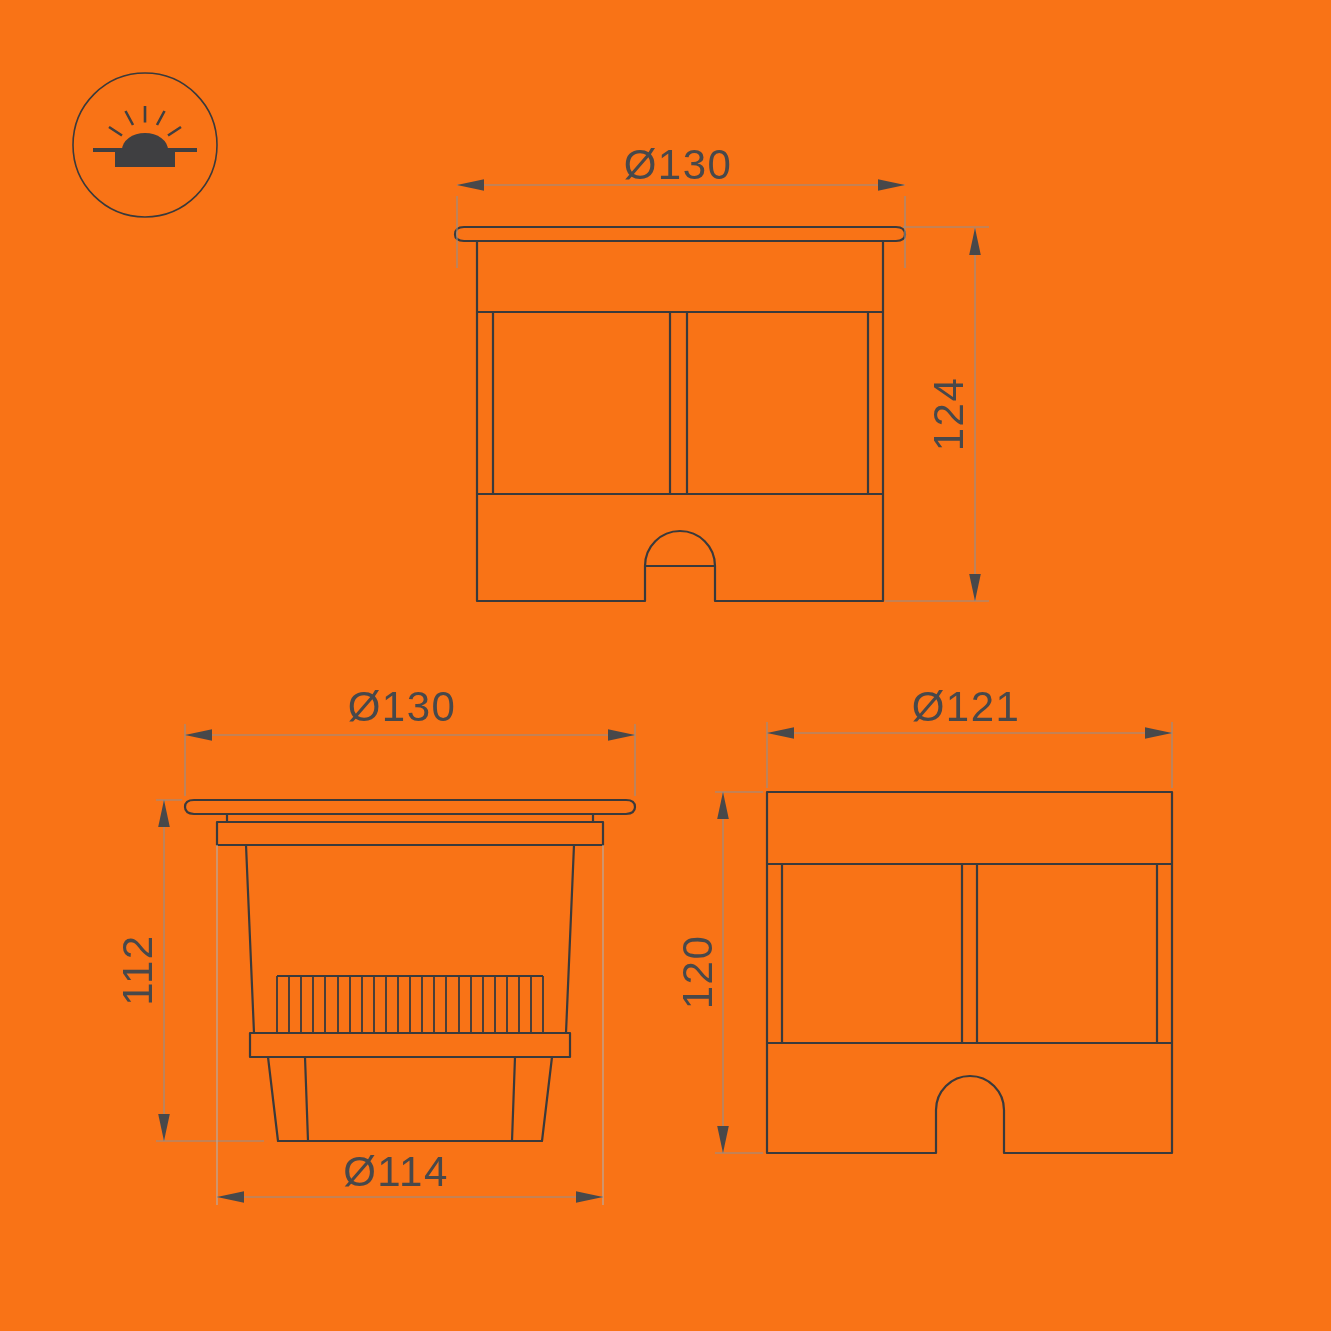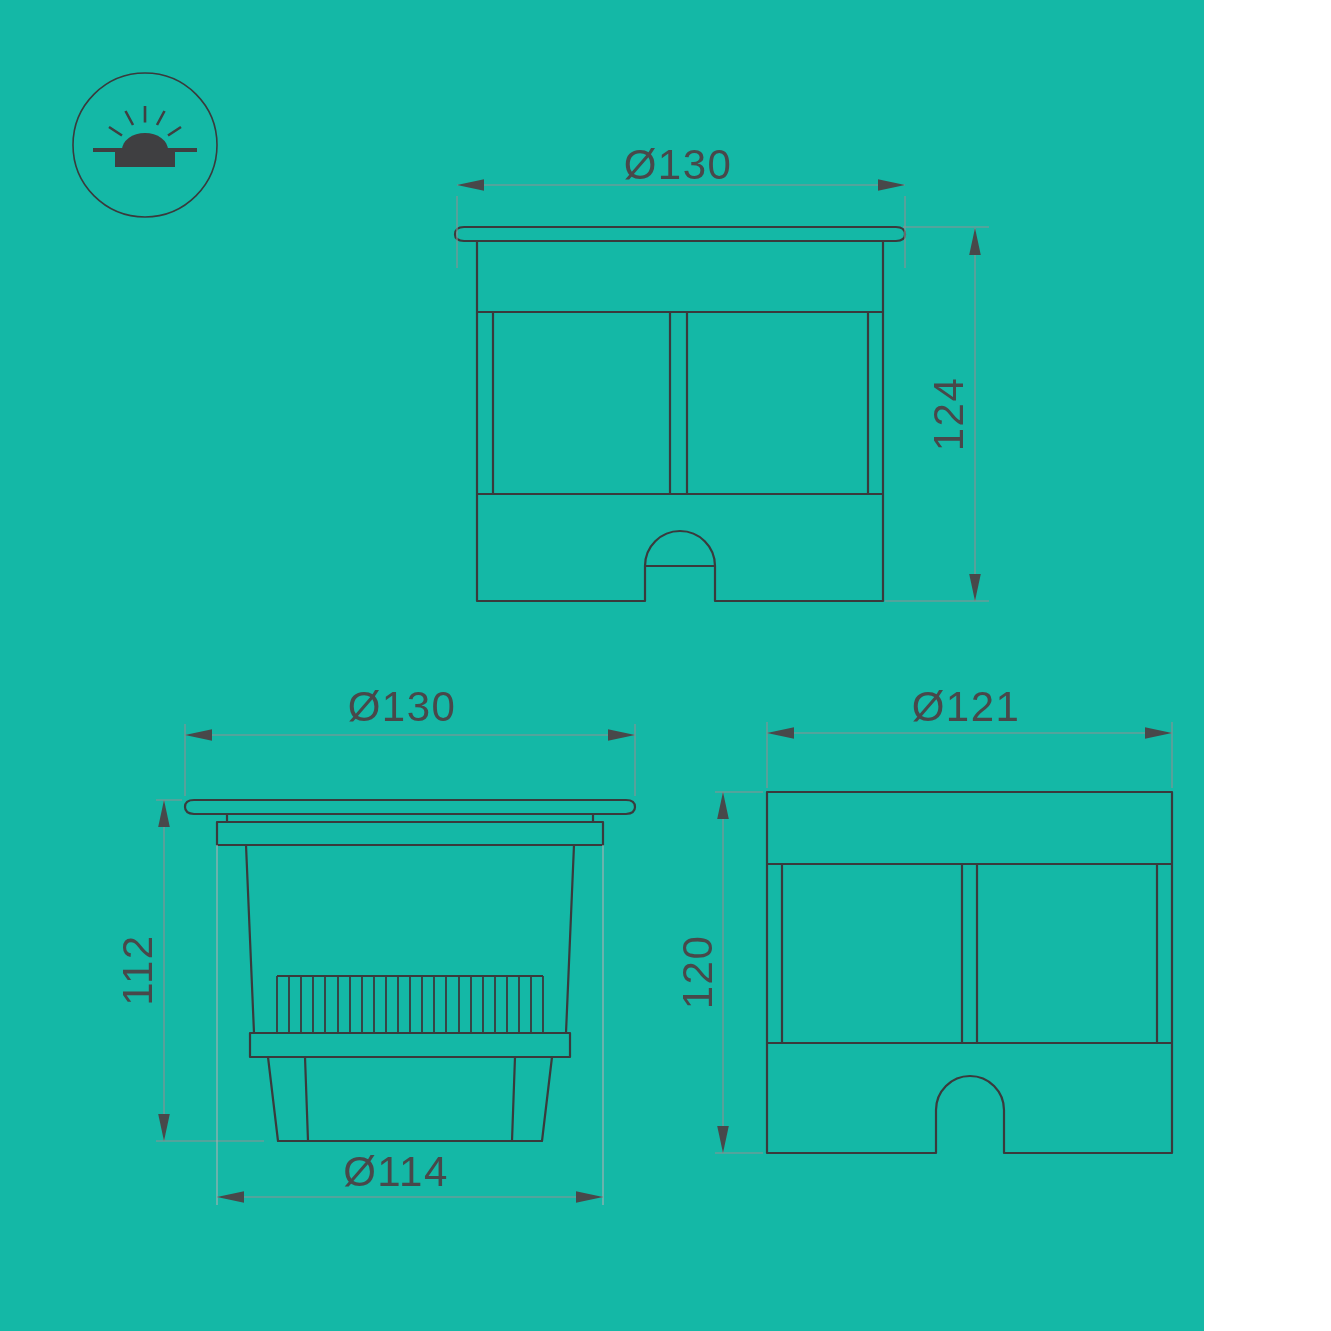--- a/index.html
+++ b/index.html
@@ -1,16 +1,16 @@
 <!DOCTYPE html>
 <html><head>
 <meta charset="utf-8">
 <style>
   html,body{margin:0;padding:0;background:#ffffff;}
-  .stage{position:relative;width:1204px;height:1331px;background:#14b8a6;overflow:hidden;}
+  .stage{position:relative;width:1331px;height:1331px;background:#f97316;overflow:hidden;}
   svg{position:absolute;left:0;top:0;}
   .obj{fill:none;stroke:#3a3a3c;stroke-width:2.2;stroke-linejoin:round;stroke-linecap:butt;}
   .obj-thin{fill:none;stroke:#3a3a3c;stroke-width:1.8;}
   .obj-fill{fill:#3f3f41;stroke:none;}
   .icon-stroke{fill:none;stroke:#3a3a3c;stroke-width:1.6;}
   .icon-ray{fill:none;stroke:#3f3f41;stroke-width:2.6;}
   .icon-ground{fill:none;stroke:#3f3f41;stroke-width:4;}
   .dim{fill:none;stroke:#8f9092;stroke-width:1.1;}
   .dim-light{fill:none;stroke:#b0b0b2;stroke-width:1.1;}
   .arrow{fill:#48484a;stroke:none;}

